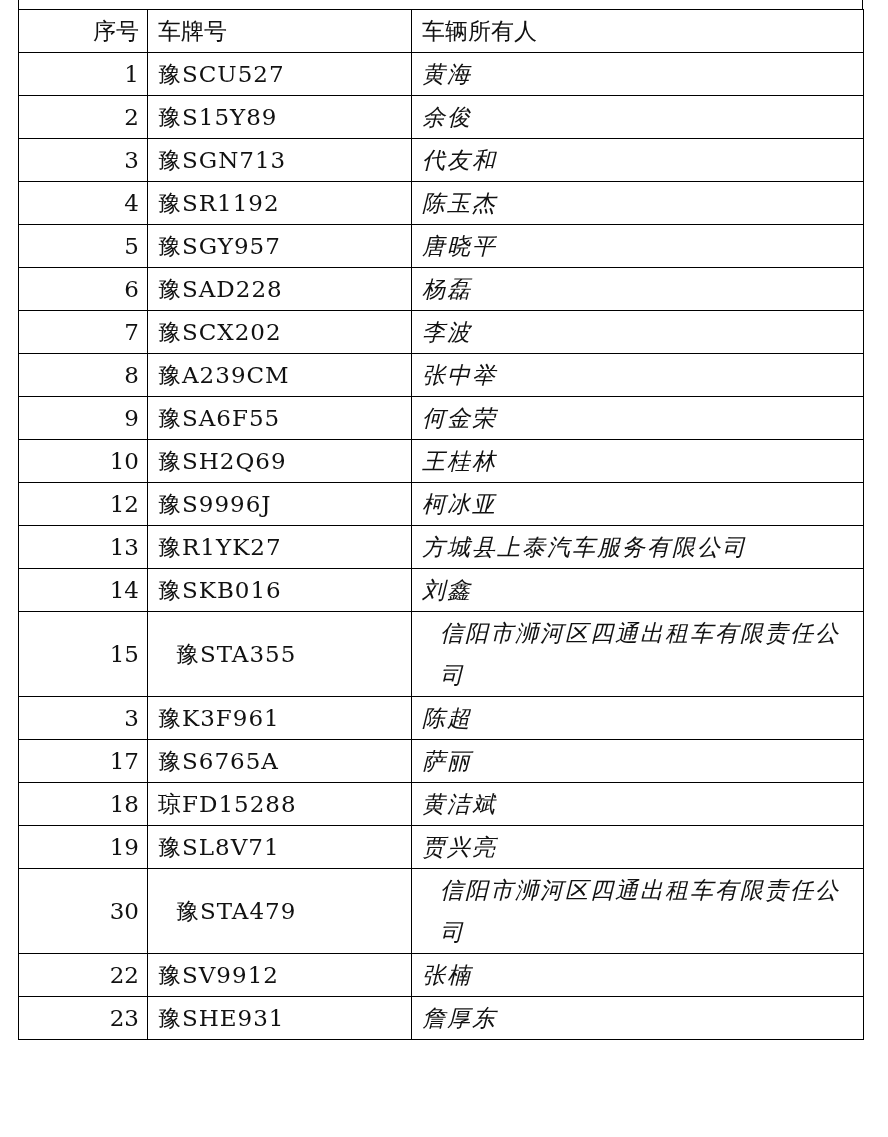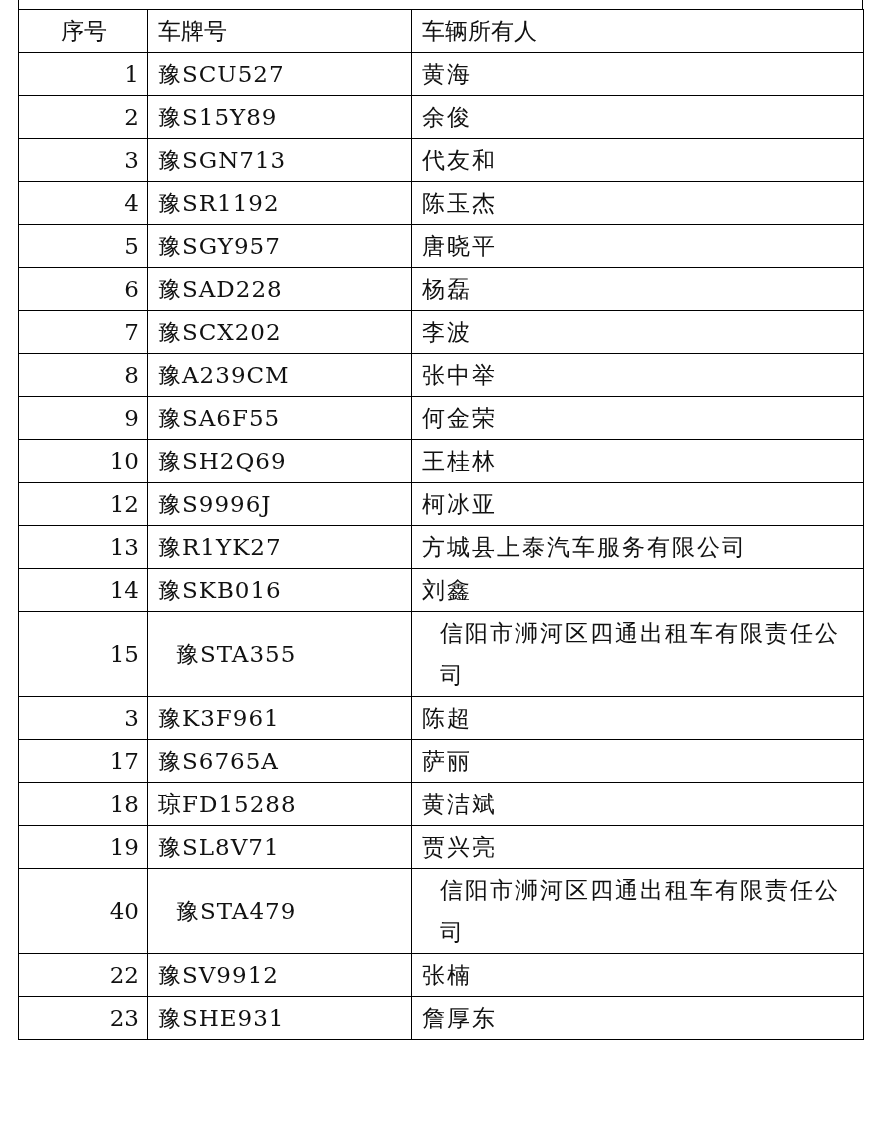--- a/index.html
+++ b/index.html
@@ -7,22 +7,22 @@
            font-family: "DejaVu Serif", "Liberation Serif", serif; color: #111; }
     .topline { position: absolute; left: 18px; top: 0; width: 845px; height: 10px;
                border-left: 1px solid #000; border-right: 1px solid #000; box-sizing: border-box; }
     table { position: absolute; left: 18px; top: 9px; border-collapse: collapse;
             table-layout: fixed; width: 845px; }
     col.c1 { width: 129px; } col.c2 { width: 264px; } col.c3 { width: 452px; }
     td { border: 1px solid #000; padding: 0 10px; font-size: 23px; line-height: 42px;
          height: 42px; vertical-align: middle; white-space: nowrap; }
     td.num { text-align: right; padding-right: 8px; }
     td.plate { letter-spacing: 1px; }
-    td.owner { letter-spacing: 2px; white-space: normal; word-break: break-all; }
-    tr.header td.num { text-align: center; }
+    td.owner { letter-spacing: 2px; white-space: normal; word-break: break-all; font-style: italic; }
+    tr.header td.num { text-align: right; }
     tr.tall td { height: 84px; padding-left: 28px; }
     tr.tall td.owner { line-height: 42px; }
   </style>
 </head>
 <body>
 
 <div class="topline"></div>
 
 <table>
   <colgroup>
@@ -120,21 +120,21 @@
         <td class="num">18</td>
         <td class="plate">琼FD15288</td>
         <td class="owner">黄洁斌</td>
       </tr>
     <tr>
         <td class="num">19</td>
         <td class="plate">豫SL8V71</td>
         <td class="owner">贾兴亮</td>
       </tr>
     <tr class="tall">
-        <td class="num">40</td>
+        <td class="num">30</td>
         <td class="plate">豫STA479</td>
         <td class="owner">信阳市浉河区四通出租车有限责任公司</td>
       </tr>
     <tr>
         <td class="num">22</td>
         <td class="plate">豫SV9912</td>
         <td class="owner">张楠</td>
       </tr>
     <tr>
         <td class="num">23</td>

